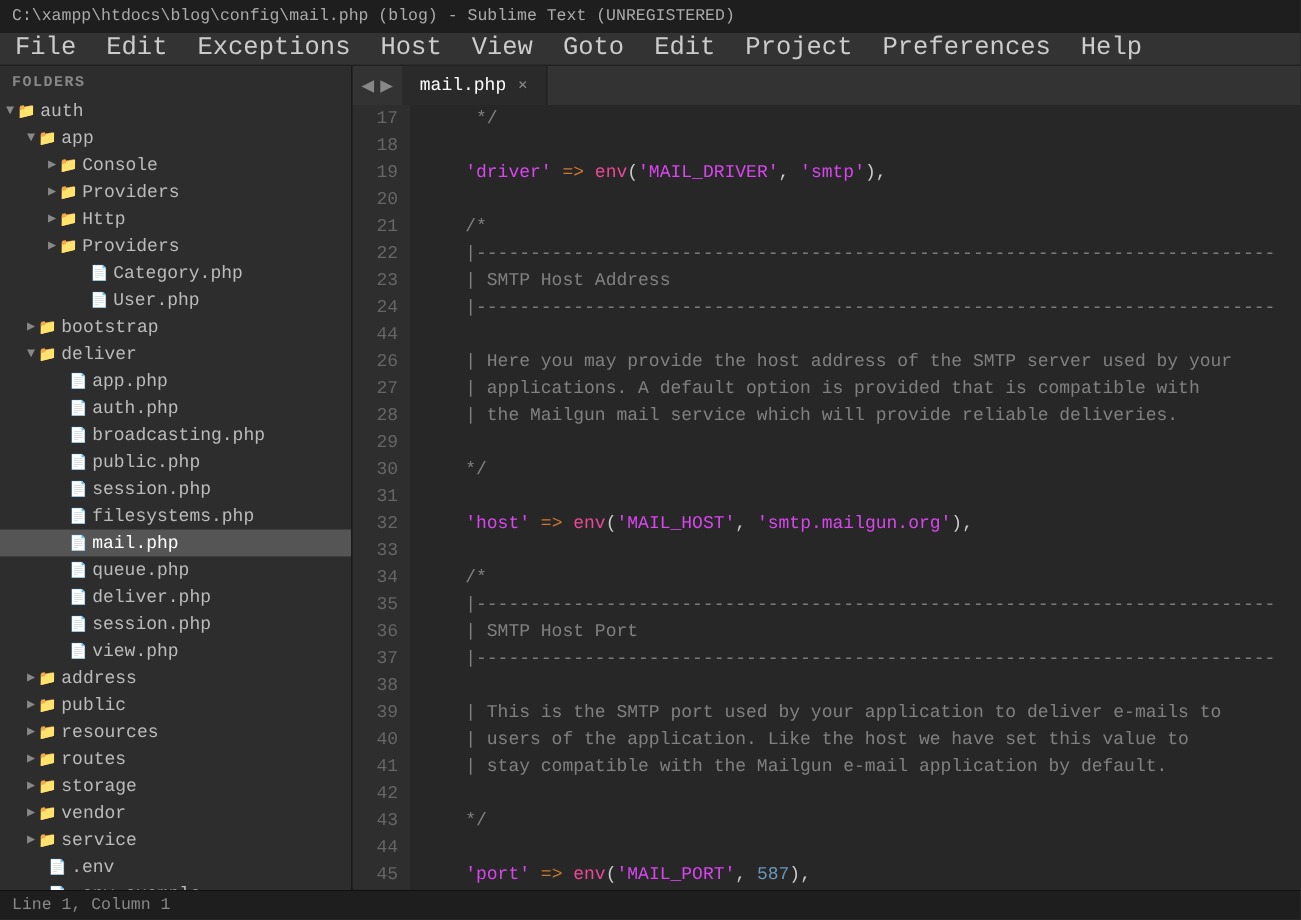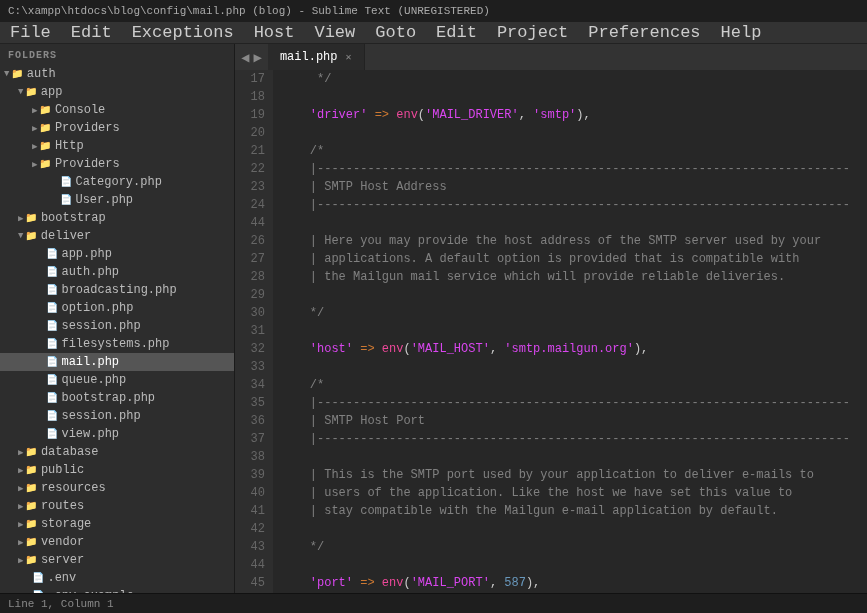--- a/index.html
+++ b/index.html
@@ -270,21 +270,21 @@
           <span>auth.php</span>
         </div>
         <div class="tree-item" style="padding-left: 32px;">
           <span style="display: inline-block; width: 14px;"></span>
           <span class="icon file-icon">📄 </span>
           <span>broadcasting.php</span>
         </div>
         <div class="tree-item" style="padding-left: 32px;">
           <span style="display: inline-block; width: 14px;"></span>
           <span class="icon file-icon">📄 </span>
-          <span>option.php</span>
+          <span>public.php</span>
         </div>
         <div class="tree-item" style="padding-left: 32px;">
           <span style="display: inline-block; width: 14px;"></span>
           <span class="icon file-icon">📄 </span>
           <span>session.php</span>
         </div>
         <div class="tree-item" style="padding-left: 32px;">
           <span style="display: inline-block; width: 14px;"></span>
           <span class="icon file-icon">📄 </span>
           <span>filesystems.php</span>
@@ -295,36 +295,36 @@
           <span>mail.php</span>
         </div>
         <div class="tree-item" style="padding-left: 32px;">
           <span style="display: inline-block; width: 14px;"></span>
           <span class="icon file-icon">📄 </span>
           <span>queue.php</span>
         </div>
         <div class="tree-item" style="padding-left: 32px;">
           <span style="display: inline-block; width: 14px;"></span>
           <span class="icon file-icon">📄 </span>
-          <span>bootstrap.php</span>
+          <span>deliver.php</span>
         </div>
         <div class="tree-item" style="padding-left: 32px;">
           <span style="display: inline-block; width: 14px;"></span>
           <span class="icon file-icon">📄 </span>
           <span>session.php</span>
         </div>
         <div class="tree-item" style="padding-left: 32px;">
           <span style="display: inline-block; width: 14px;"></span>
           <span class="icon file-icon">📄 </span>
           <span>view.php</span>
         </div>
         <div class="tree-item" style="padding-left: 18px;">
           <span class="arrow">▶ </span>
           <span class="icon folder-icon">📁 </span>
-          <span>database</span>
+          <span>address</span>
         </div>
         <div class="tree-item" style="padding-left: 18px;">
           <span class="arrow">▶ </span>
           <span class="icon folder-icon">📁 </span>
           <span>public</span>
         </div>
         <div class="tree-item" style="padding-left: 18px;">
           <span class="arrow">▶ </span>
           <span class="icon folder-icon">📁 </span>
           <span>resources</span>
@@ -340,21 +340,21 @@
           <span>storage</span>
         </div>
         <div class="tree-item" style="padding-left: 18px;">
           <span class="arrow">▶ </span>
           <span class="icon folder-icon">📁 </span>
           <span>vendor</span>
         </div>
         <div class="tree-item" style="padding-left: 18px;">
           <span class="arrow">▶ </span>
           <span class="icon folder-icon">📁 </span>
-          <span>server</span>
+          <span>service</span>
         </div>
         <div class="tree-item" style="padding-left: 18px;">
           <span style="display: inline-block; width: 14px;"></span>
           <span class="icon file-icon">📄 </span>
           <span>.env</span>
         </div>
         <div class="tree-item" style="padding-left: 18px;">
           <span style="display: inline-block; width: 14px;"></span>
           <span class="icon file-icon">📄 </span>
           <span>.env.example</span>

